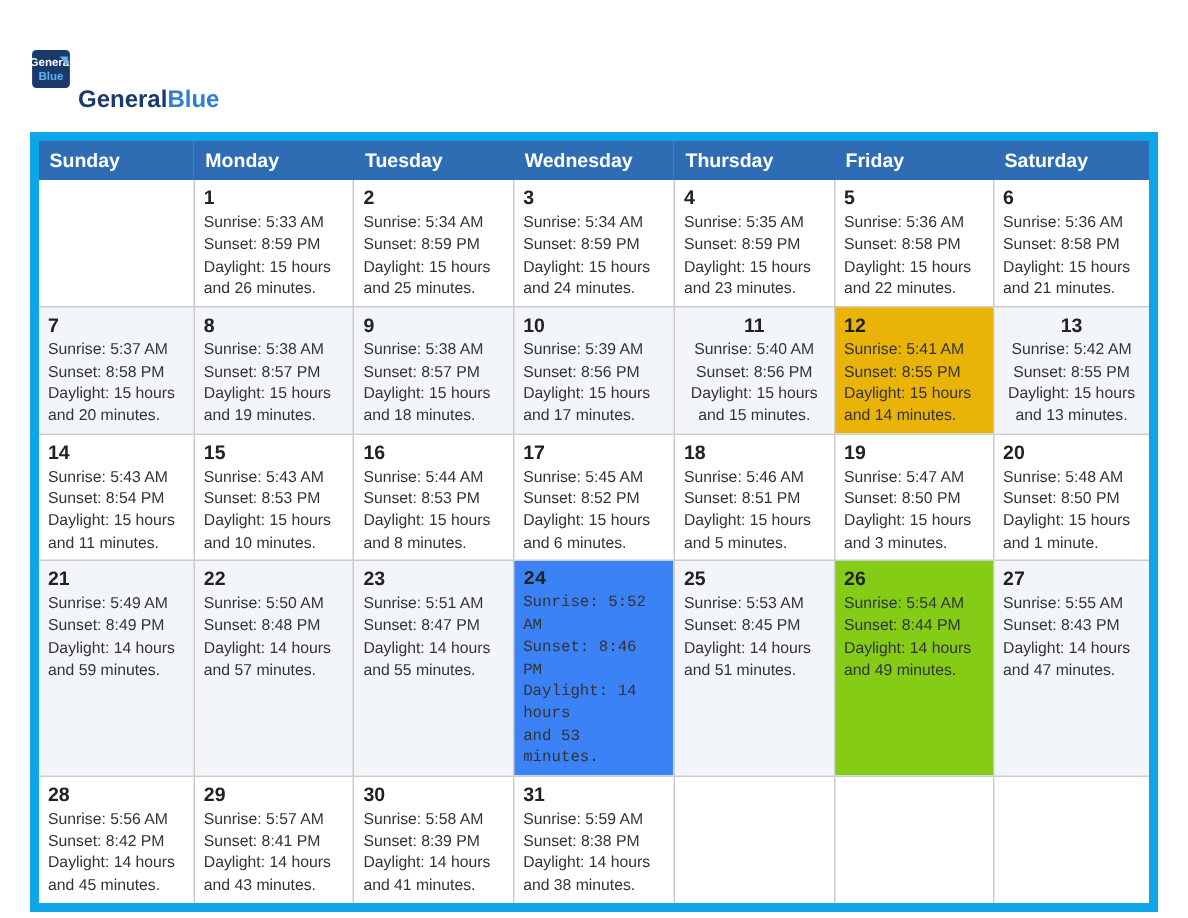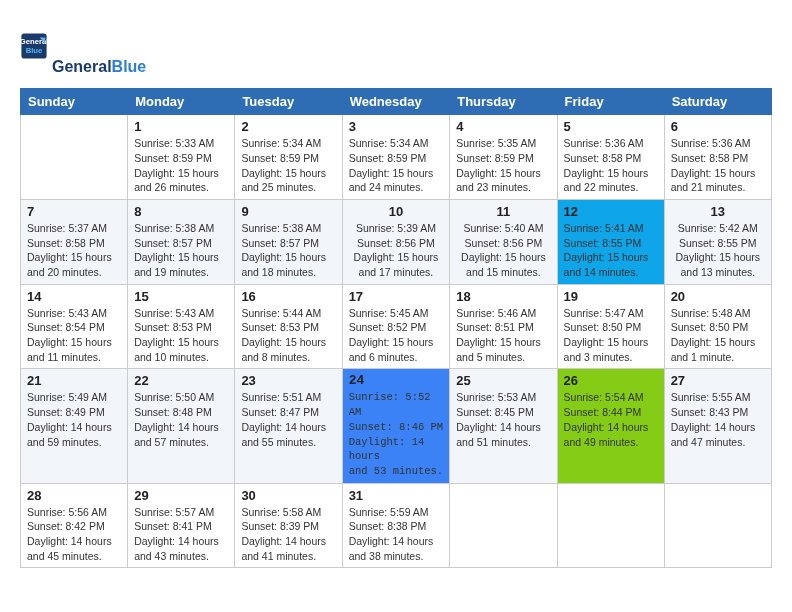--- a/index.html
+++ b/index.html
@@ -35,21 +35,21 @@
       line-height: 1.1;
     }
     .location {
       font-size: 15px;
       color: #333;
       margin-top: 2px;
     }
     .calendar {
       width: 100%;
       border-collapse: collapse;
-      border: 1px solid #0ea5e9;
+      border: 6px solid #0ea5e9;
     }
     .calendar th {
       background-color: #2e6db4;
       color: #fff;
       font-size: 13px;
       font-weight: bold;
       text-align: left;
       padding: 5px 7px;
       border: 1px solid #2e6db4;
     }
@@ -146,29 +146,29 @@
           <div class="day-info">Sunrise: 5:37 AM<br>Sunset: 8:58 PM<br>Daylight: 15 hours<br>and 20 minutes.</div>
         </td>
         <td style="background: rgb(242, 245, 250);">
           <div class="day-number">8</div>
           <div class="day-info">Sunrise: 5:38 AM<br>Sunset: 8:57 PM<br>Daylight: 15 hours<br>and 19 minutes.</div>
         </td>
         <td style="background: rgb(242, 245, 250);">
           <div class="day-number">9</div>
           <div class="day-info">Sunrise: 5:38 AM<br>Sunset: 8:57 PM<br>Daylight: 15 hours<br>and 18 minutes.</div>
         </td>
-        <td style="background: rgb(242, 245, 250); text-align: center;">
+        <td style="background: rgb(242, 245, 250);">
           <div class="day-number">10</div>
           <div class="day-info">Sunrise: 5:39 AM<br>Sunset: 8:56 PM<br>Daylight: 15 hours<br>and 17 minutes.</div>
         </td>
         <td style="background: rgb(242, 245, 250); text-align: center;">
           <div class="day-number">11</div>
           <div class="day-info">Sunrise: 5:40 AM<br>Sunset: 8:56 PM<br>Daylight: 15 hours<br>and 15 minutes.</div>
         </td>
-        <td style="background: #0ea5e9;">
+        <td style="background: #eab308;">
           <div class="day-number">12</div>
           <div class="day-info">Sunrise: 5:41 AM<br>Sunset: 8:55 PM<br>Daylight: 15 hours<br>and 14 minutes.</div>
         </td>
         <td style="background: rgb(242, 245, 250); text-align: center;">
           <div class="day-number">13</div>
           <div class="day-info">Sunrise: 5:42 AM<br>Sunset: 8:55 PM<br>Daylight: 15 hours<br>and 13 minutes.</div>
         </td>
       </tr>
       <tr>
         <td>

